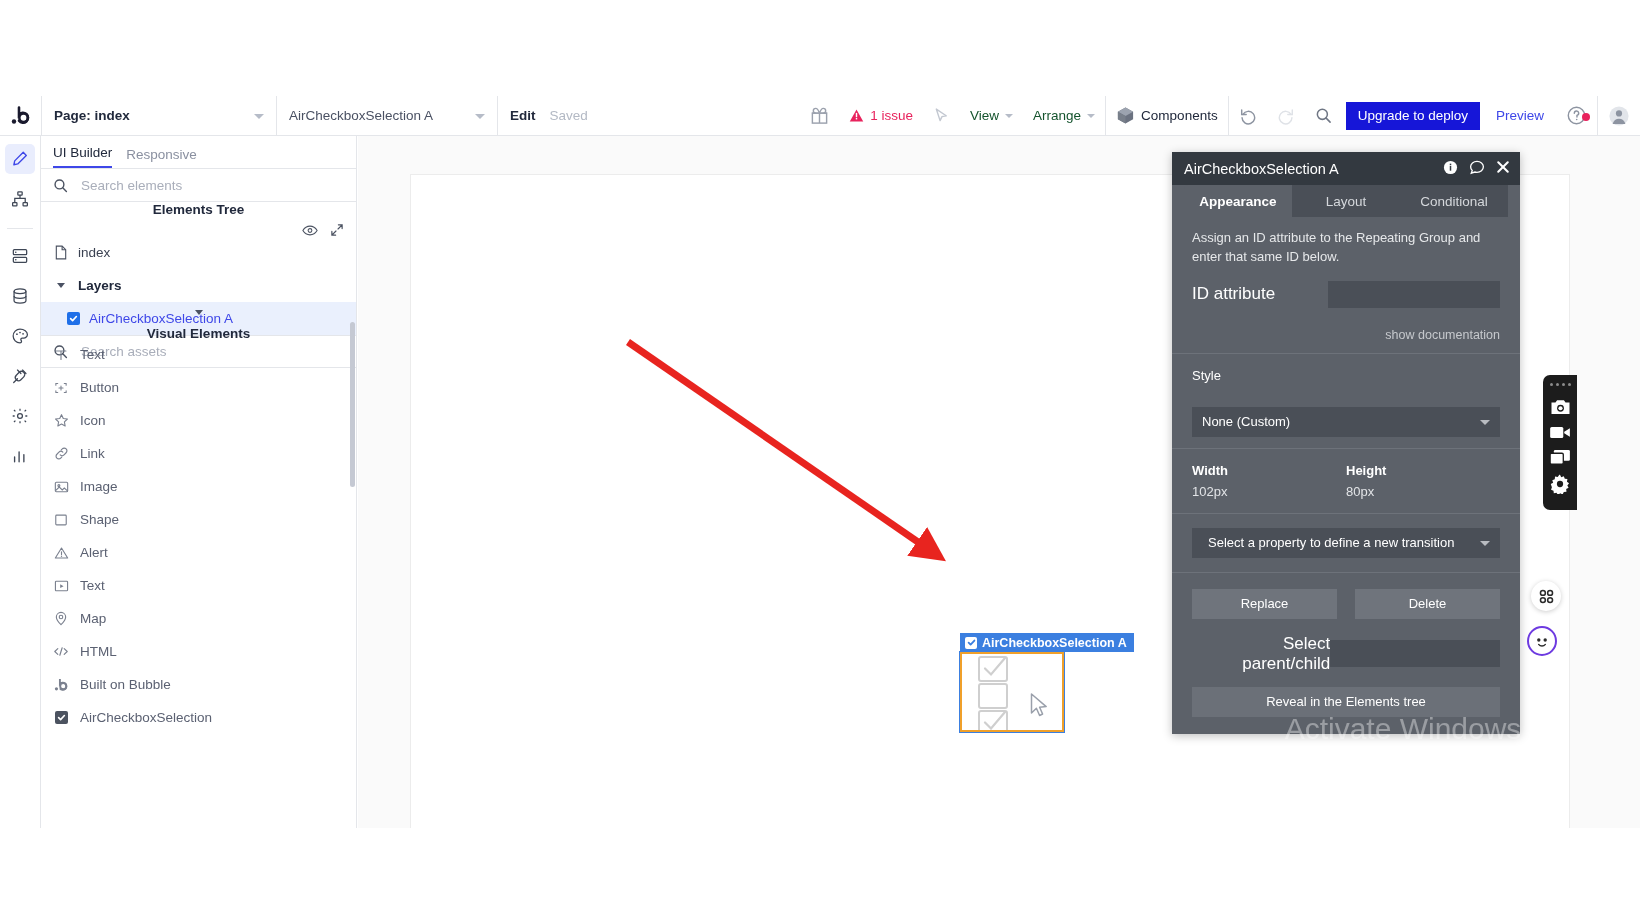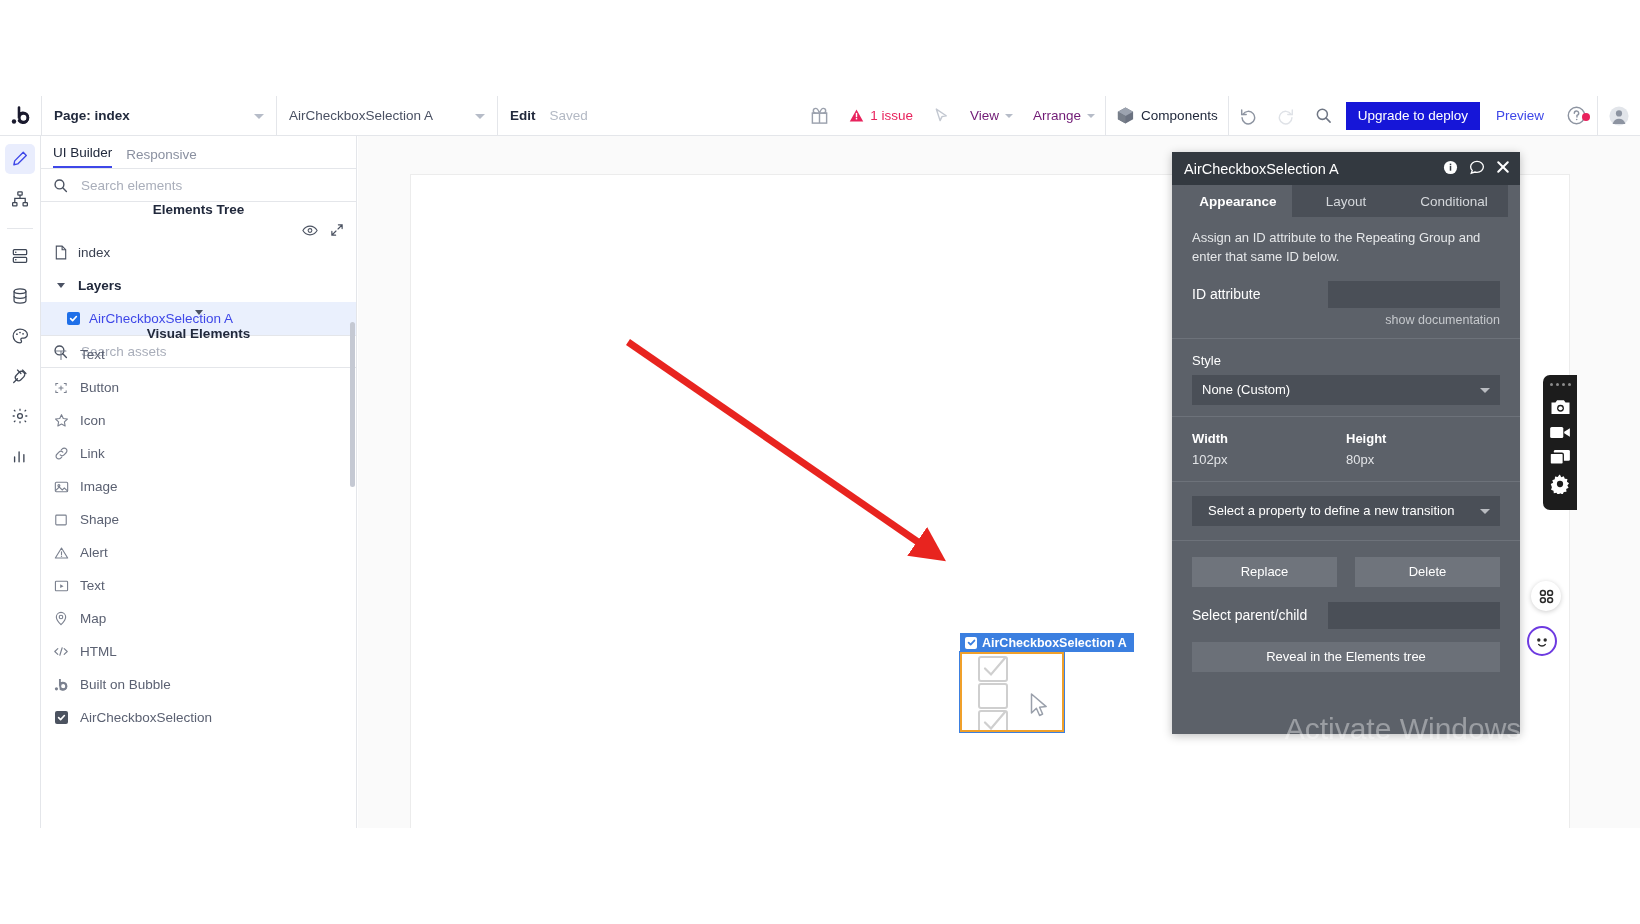--- a/index.html
+++ b/index.html
@@ -53,21 +53,21 @@
     cursor: pointer;
   }
   .tb-saved { font-size: 13.5px; color: #b3b9c4; margin-left: 2px; }
   .tb-spacer { flex: 1; }
   .tb-item {
     display: flex; align-items: center; gap: 6px;
     padding: 0 10px; height: 40px; cursor: pointer;
     font-size: 13.5px; color: #21293c;
   }
   .tb-issue { color: #e8235d; font-size: 13.5px; }
-  .tb-menu { font-size: 13.5px; color: #701a75; text-align: right; }
+  .tb-menu { font-size: 13.5px; color: #14532d; text-align: right; }
   .caret-sm {
     width: 0; height: 0;
     border-left: 4px solid transparent;
     border-right: 4px solid transparent;
     border-top: 4px solid #b6bcc8;
   }
   .upgrade-btn {
     background: #1616d8; color: #fff; font-size: 13.5px; font-weight: 400;
     height: 28px; padding: 0 12px; display: flex; align-items: center;
     border: none; cursor: pointer; margin: 0 4px;
@@ -203,30 +203,30 @@
   .prop-tabs { height: 32px; display: flex; padding: 0 12px; gap: 0; }
   .ptab {
     flex: 1; display: flex; align-items: center; justify-content: center;
     font-size: 13.5px; color: #d5d8dc; cursor: pointer; height: 32px;
   }
   .ptab.active { background: #5c6169; color: #fff; font-weight: 600; border-radius: 4px 4px 0 0; }
   .ptab.inactive { background: #4a4f57; }
   .prop-body { padding: 12px 20px 0; }
   .hint { font-size: 13px; line-height: 1.45; color: #e6e8ea; }
   .fieldrow { display: flex; align-items: center; margin-top: 14px; }
-  .flabel { font-size: 14px; color: #fff; text-align: right; }
+  .flabel { font-size: 17px; color: #fff; text-align: right; }
   .finput {
     margin-left: auto; width: 172px; height: 27px;
     background: #4a4f57; border: none;
   }
-  .showdoc { text-align: right; font-size: 12.5px; color: #c6c9cd; margin-top: 5px; }
+  .showdoc { text-align: right; font-size: 12.5px; color: #c6c9cd; margin-top: 20px; }
   .pdiv { height: 1px; background: #6d727a; margin: 11px -20px 0; }
   .plabel { font-size: 13px; color: #fff; margin-top: 14px; }
   .pselect {
-    margin-top: 7px; width: 100%; height: 30px; background: #4a4f57;
+    margin-top: 24px; width: 100%; height: 30px; background: #4a4f57;
     display: flex; align-items: center; padding: 0 10px;
     font-size: 13px; color: #fff; position: relative; cursor: pointer;
   }
   .pselect .pc {
     position: absolute; right: 10px; top: 50%; margin-top:-2px;
     width:0;height:0;border-left:5px solid transparent;border-right:5px solid transparent;
     border-top:5px solid #b9bcc1;
   }
   .wh-row { display: flex; margin-top: 14px; }
   .wh-col { width: 50%; }

